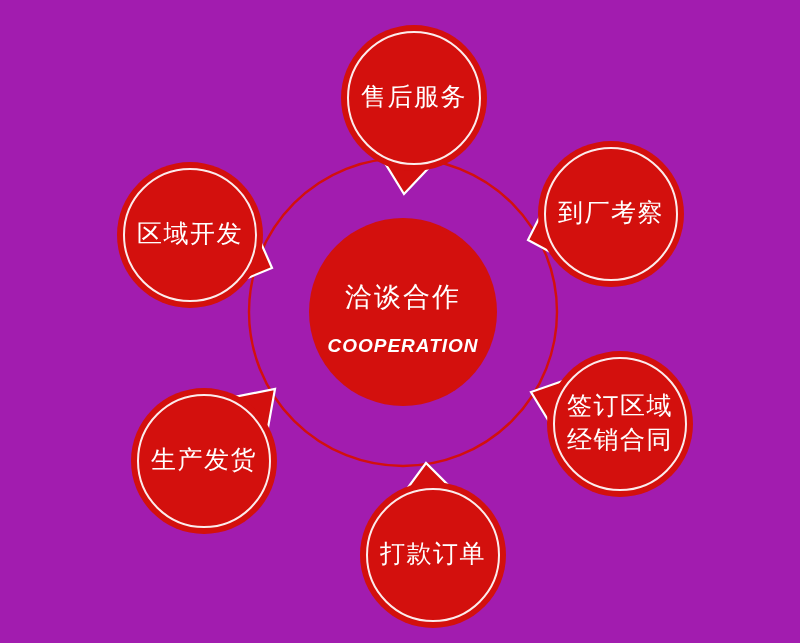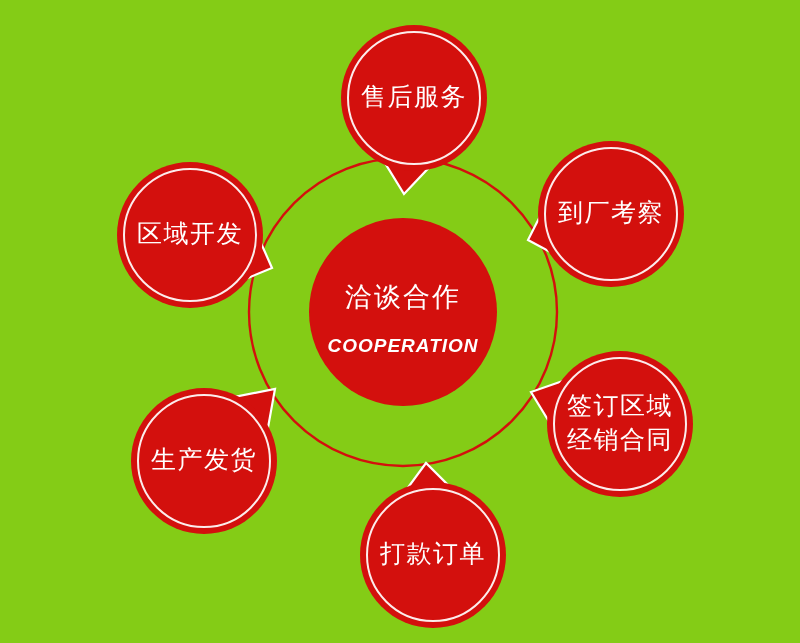--- a/index.html
+++ b/index.html
@@ -10,21 +10,21 @@
   body {
     width: 800px;
     height: 643px;
     font-family: "Liberation Sans", "DejaVu Sans", sans-serif;
     overflow: hidden;
   }
   #diagram-stage {
     position: relative;
     width: 800px;
     height: 643px;
-    background: #84cc16;
+    background: #a21caf;
   }
   #diagram-svg {
     display: block;
     width: 800px;
     height: 643px;
   }
   .bubble-fill { fill: #d3100d; }
   .bubble-inner-ring {
     fill: none;
     stroke: #ffffff;

